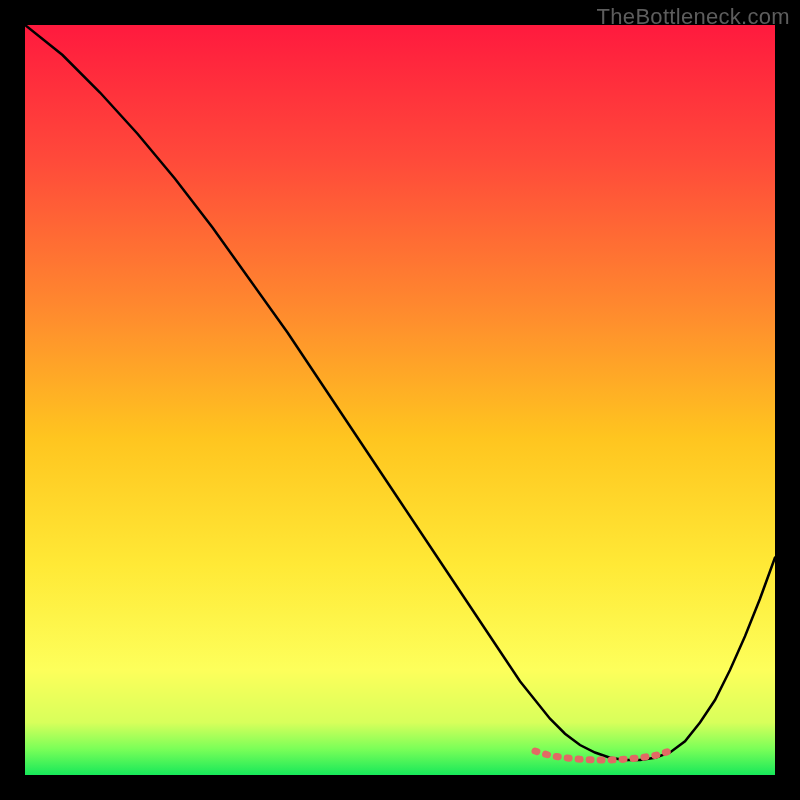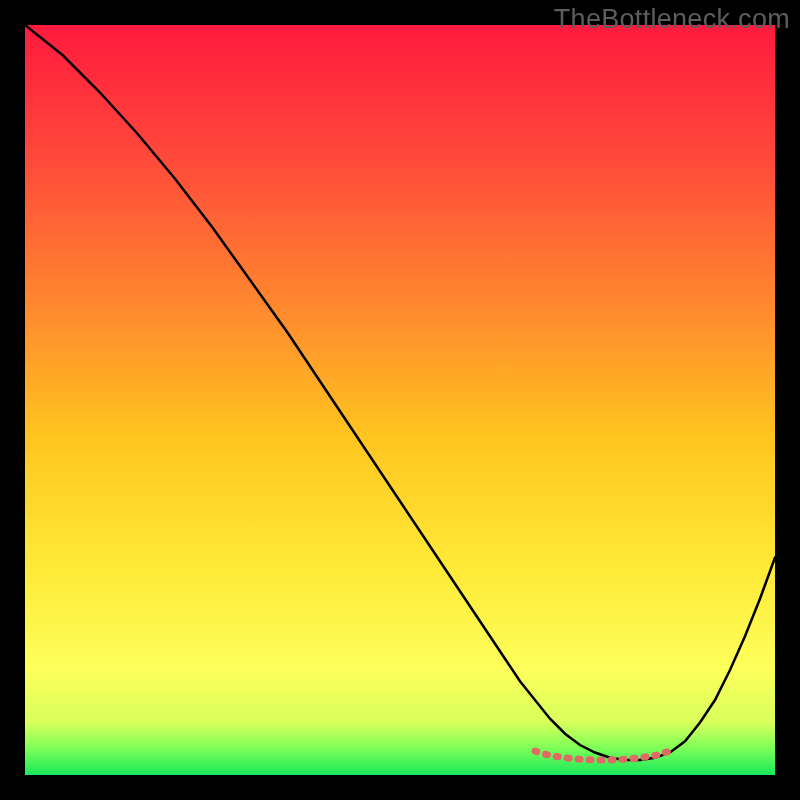--- a/index.html
+++ b/index.html
@@ -15,21 +15,21 @@
     position: relative;
     width: 800px;
     height: 800px;
     background: #000;
   }
   .watermark {
     position: absolute;
     top: 4px;
     right: 10px;
     color: #5d5d5d;
-    font-size: 27px;
+    font-size: 22px;
     font-weight: 500;
     letter-spacing: 0.3px;
     z-index: 30;
     user-select: none;
   }
   svg.plot {
     position: absolute;
     left: 25px;
     top: 25px;
     width: 750px;

